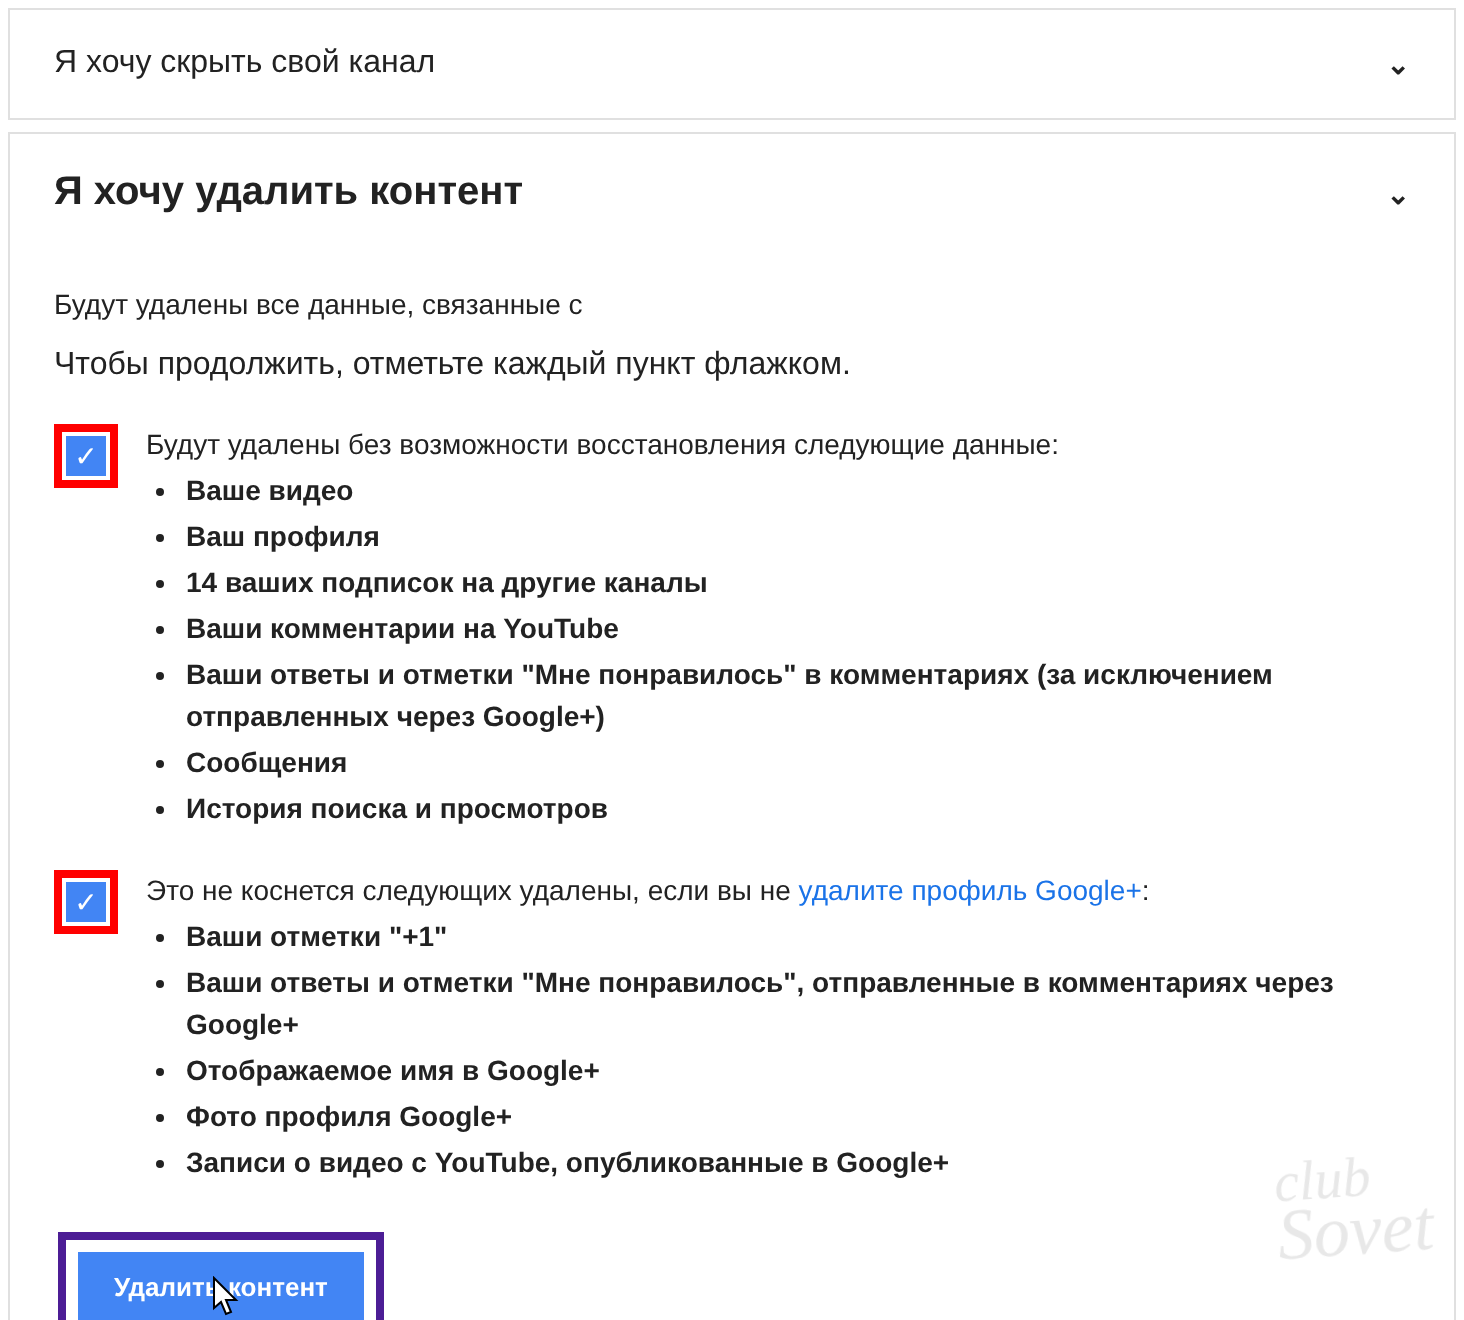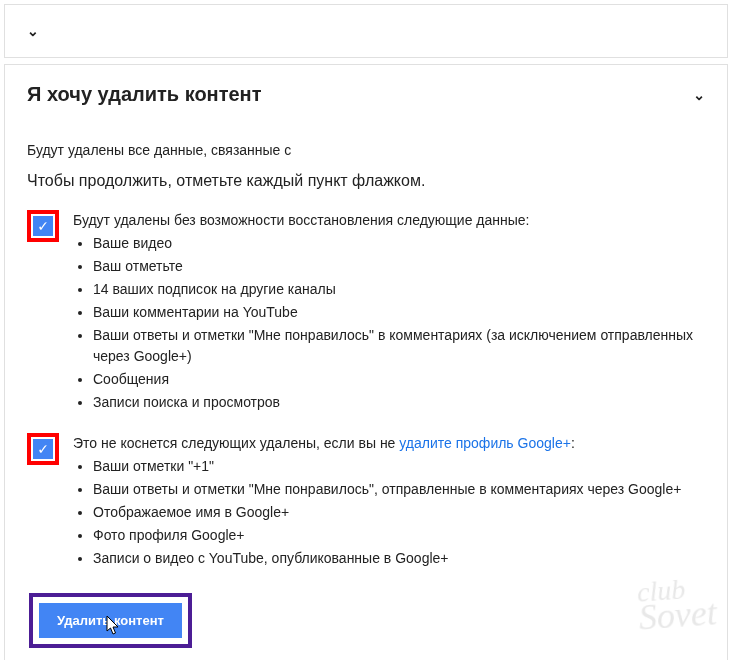--- a/index.html
+++ b/index.html
@@ -74,20 +74,21 @@
     .checkbox-content {
       flex: 1;
       font-size: 14px;
       line-height: 1.5;
     }
     .checkbox-content strong { font-weight: 400; }
     .checkbox-content ul {
       list-style: disc;
       margin-left: 20px;
       margin-top: 2px;
+      font-weight: bold;
     }
     .checkbox-content li {
       margin-bottom: 2px;
     }
     .link {
       color: #1a73e8;
       cursor: pointer;
       text-align: right;
     }
     .button-wrap {
@@ -122,20 +123,21 @@
       pointer-events: none;
       transform: rotate(-4deg);
     }
     .watermark .line2 { font-size: 36px; }
   </style>
 </head>
 <body>
 
 <div class="panel">
   <div class="panel-header collapsed">
+    <h2>Я хочу скрыть свой канал</h2>
     <span class="chevron">⌄</span>
   </div>
 </div>
 
 <div class="panel">
   <div class="panel-header expanded">
     <h2>Я хочу удалить контент</h2>
     <span class="chevron">⌄</span>
   </div>
   <div class="panel-body">
@@ -146,26 +148,26 @@
     <div class="checkbox-block">
       <div class="checkbox-wrap">
         <div class="checkbox">
           <span>✓</span>
         </div>
       </div>
       <div class="checkbox-content">
         <span>Будут </span><strong>удалены без возможности восстановления</strong><span> следующие данные:</span>
         <ul>
           <li>Ваше видео</li>
-          <li>Ваш отметьте</li>
+          <li>Ваш профиля</li>
           <li>14 ваших подписок на другие каналы</li>
           <li>Ваши комментарии на YouTube</li>
           <li>Ваши ответы и отметки "Мне понравилось" в комментариях (за исключением отправленных через Google+)</li>
           <li>Сообщения</li>
-          <li>Записи поиска и просмотров</li>
+          <li>История поиска и просмотров</li>
         </ul>
       </div>
     </div>
 
     
     <div class="checkbox-block">
       <div class="checkbox-wrap">
         <div class="checkbox">
           <span>✓</span>
         </div>

